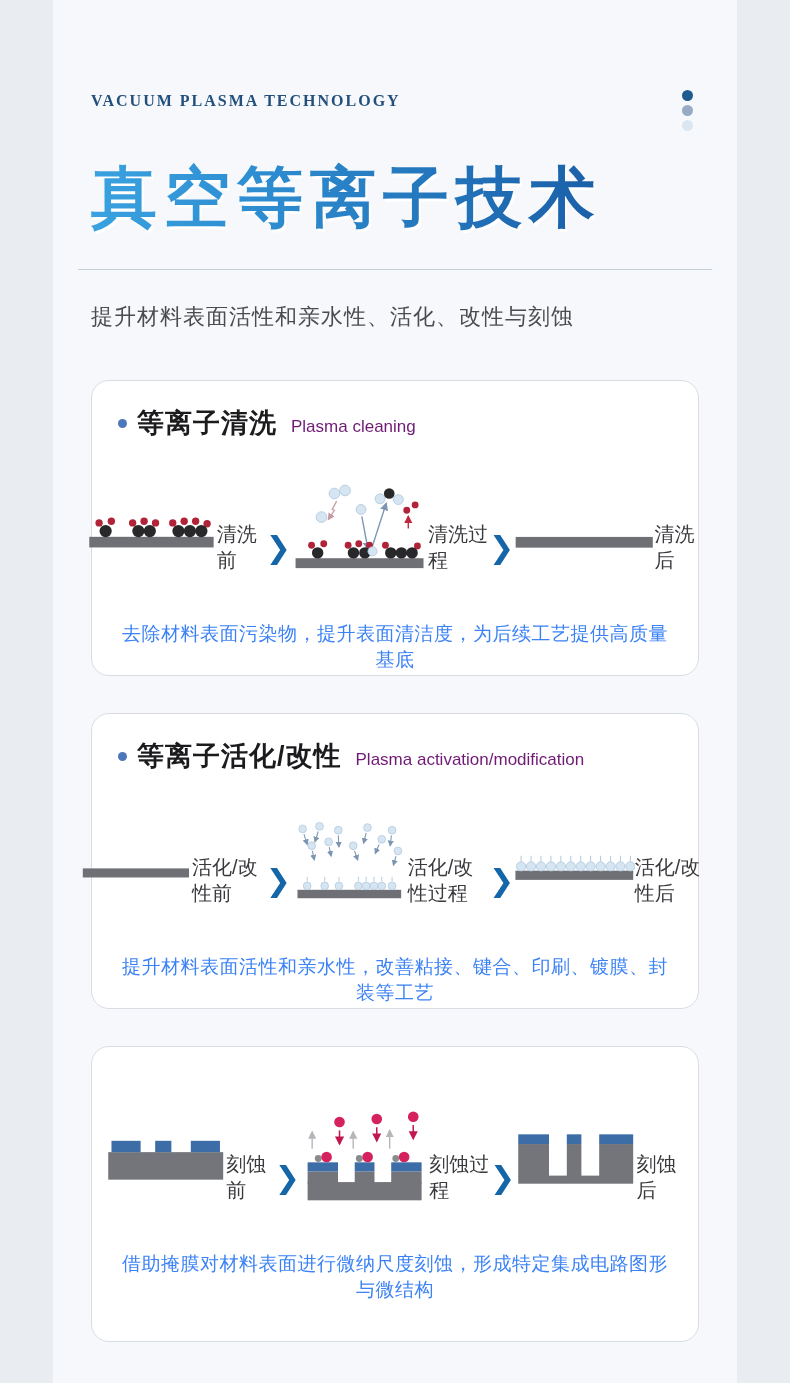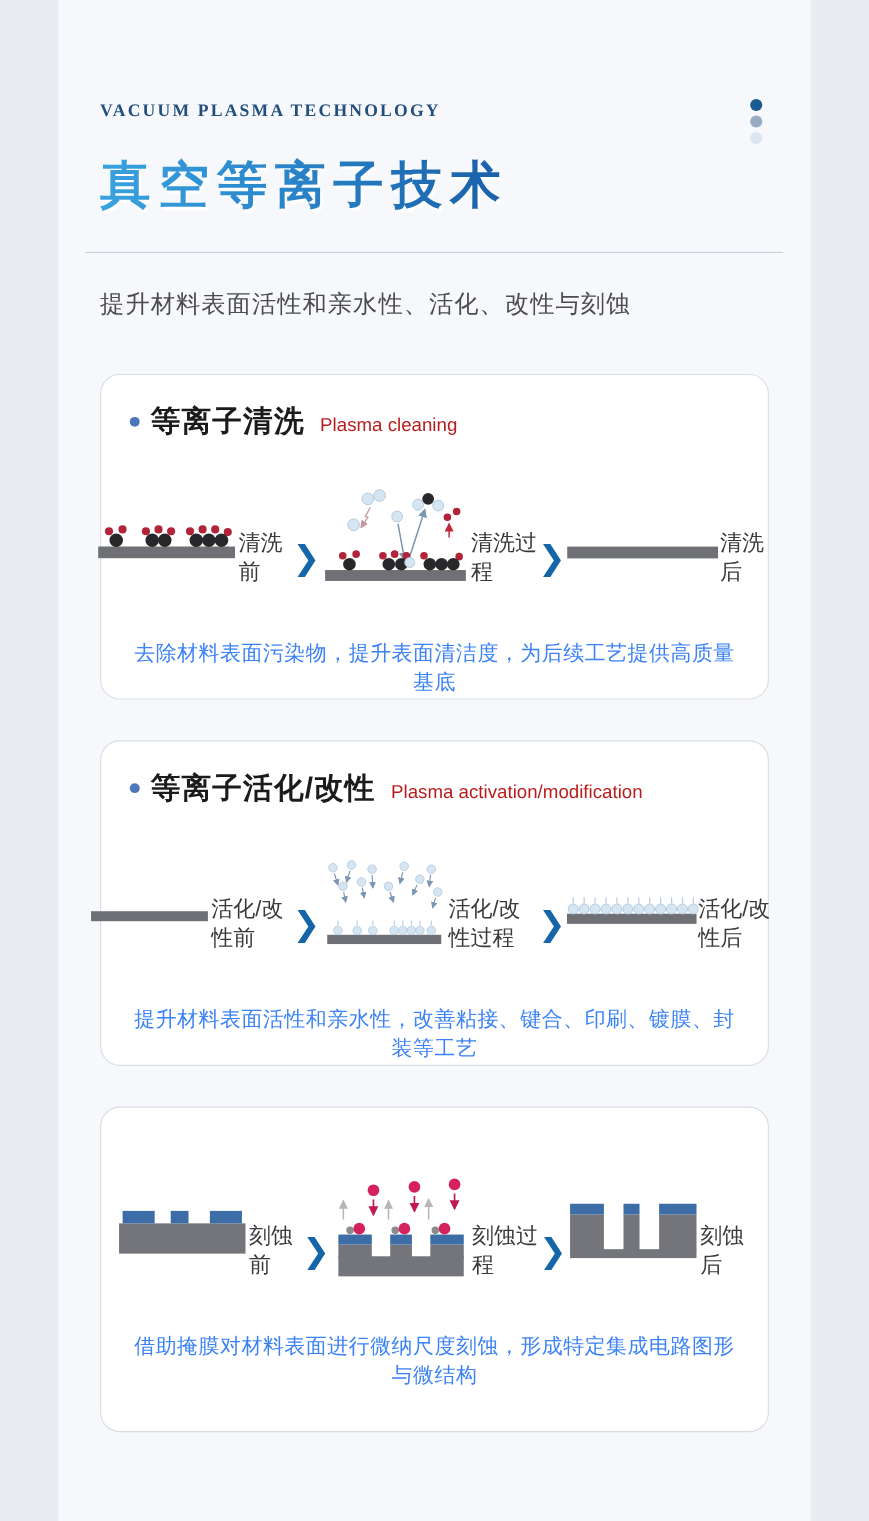--- a/index.html
+++ b/index.html
@@ -8,35 +8,35 @@
 
   
   .eyebrow-row{display:flex;justify-content:space-between;align-items:flex-start;}
   .eyebrow{font-family:"Liberation Serif","DejaVu Serif",serif;font-size:16px;letter-spacing:2px;color:#234f7c;font-weight:600;padding-top:2px;}
   .dots{display:flex;flex-direction:column;gap:4px;margin-right:6px;}
   .dots span{width:11px;height:11px;border-radius:50%;display:block;}
   .dot1{background:#1d5a8f;}
   .dot2{background:#97abc4;}
   .dot3{background:#dce6f0;}
 
-  .hero-title{margin-top:12px;font-family:"Liberation Serif","DejaVu Serif",serif;font-weight:700;font-size:46px;line-height:1.12;letter-spacing:7px;
+  .hero-title{margin-top:30px;font-family:"Liberation Serif","DejaVu Serif",serif;font-weight:700;font-size:66px;line-height:1.12;letter-spacing:7px;
     background:linear-gradient(90deg,#3aa2e0 0%,#2e8fd2 30%,#1a5fa8 100%);
     -webkit-background-clip:text;background-clip:text;color:transparent;
     filter:drop-shadow(2px 3px 0 #ffffff) drop-shadow(-1px -1px 0 #f6f8fb);
     width:fit-content;}
   .divider{height:1px;background:#c3cfd9;margin:34px -13px 0;}
   .page-subtitle{margin-top:32px;font-size:22px;color:#4b4b50;letter-spacing:1px;}
 
   
   .cards{margin-top:48px;display:flex;flex-direction:column;gap:37px;}
   .card{background:#ffffff;border:1px solid #d9dde3;border-radius:18px;height:296px;box-sizing:border-box;padding:24px 26px 0;}
   .card-head{display:flex;align-items:baseline;}
   .bullet{width:9px;height:9px;border-radius:50%;background:#4d77bb;margin-right:10px;flex:0 0 auto;position:relative;top:-4px;}
   .card-title{font-size:27px;font-weight:700;color:#1b1b1e;letter-spacing:1px;}
-  .card-sub{font-size:17px;color:#b91c1c;margin-left:14px;}
+  .card-sub{font-size:17px;color:#701a75;margin-left:14px;}
 
   .stage-row{display:flex;justify-content:center;align-items:flex-end;height:168px;margin-top:2px;}
   .stage{width:198px;display:flex;align-items:center;justify-content:flex-end;height:100%;}
   .stage-label{font-size:20px;color:#3a3a3e;margin-top:14px;height:26px;line-height:26px;}
   .chev{width:30px;text-align:center;font-size:30px;font-weight:700;color:#1566a9;align-self:flex-end;margin-bottom:46px;font-family:"DejaVu Sans",sans-serif;}
   .card-desc{margin-top:10px;text-align:center;font-size:19px;color:#3b82f6;letter-spacing:0.5px;}
   svg{display:block;}
 </style>
 </head>
 <body>

